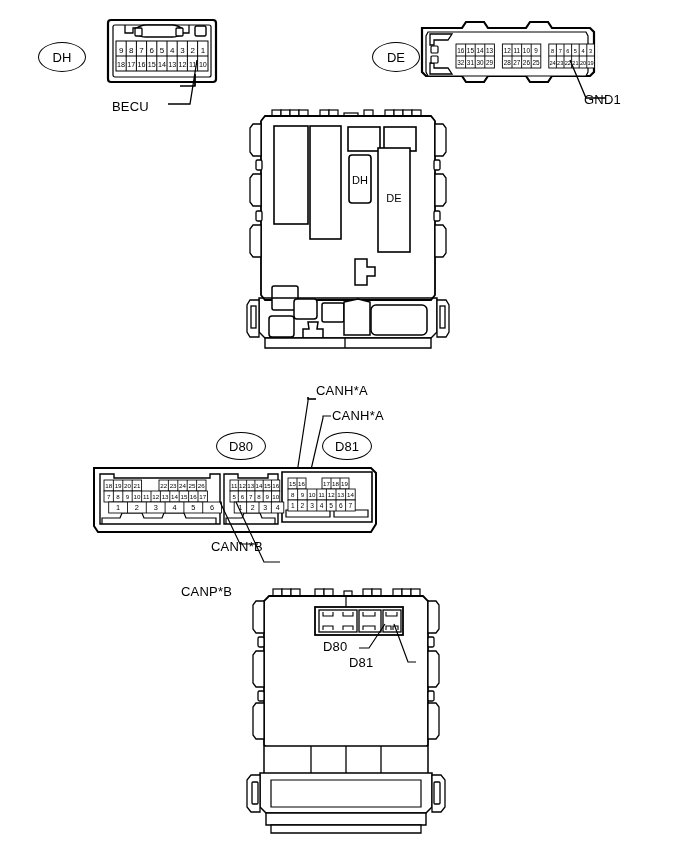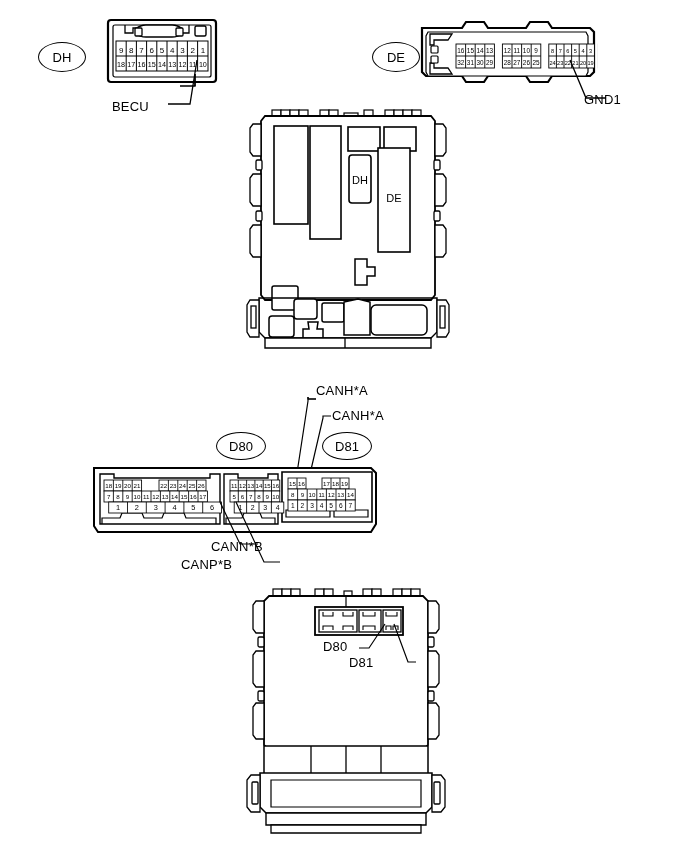--- a/index.html
+++ b/index.html
@@ -422,21 +422,21 @@
   <polyline points="14,2 34,44 52,44" fill="none" stroke="#000" stroke-width="1.2"></polyline>
 </svg>
 </div>
 <div class="lbl" style="left:163px;top:539px;margin-left:48px;">CANN*B</div>
 
 <div class="abs" style="left:222px;top:500px;">
 <svg width="60" height="74" viewBox="0 0 60 74">
   <polyline points="14,2 42,62 58,62" fill="none" stroke="#000" stroke-width="1.2"></polyline>
 </svg>
 </div>
-<div class="lbl" style="left:181px;top:557px;">CANP*B</div>
+<div class="lbl" style="left:181px;top:584px;">CANP*B</div>
 
 <div class="abs" style="left:243px;top:585px;">
 <svg width="210" height="260" viewBox="0 0 210 260">
 
   <g fill="#fff" stroke="#000" stroke-width="1.2">
     <rect x="30" y="4" width="9" height="7"></rect>
         <rect x="39" y="4" width="9" height="7"></rect>
     <rect x="48" y="4" width="9" height="7"></rect>
     <rect x="72" y="4" width="9" height="7"></rect>
         <rect x="81" y="4" width="9" height="7"></rect>

